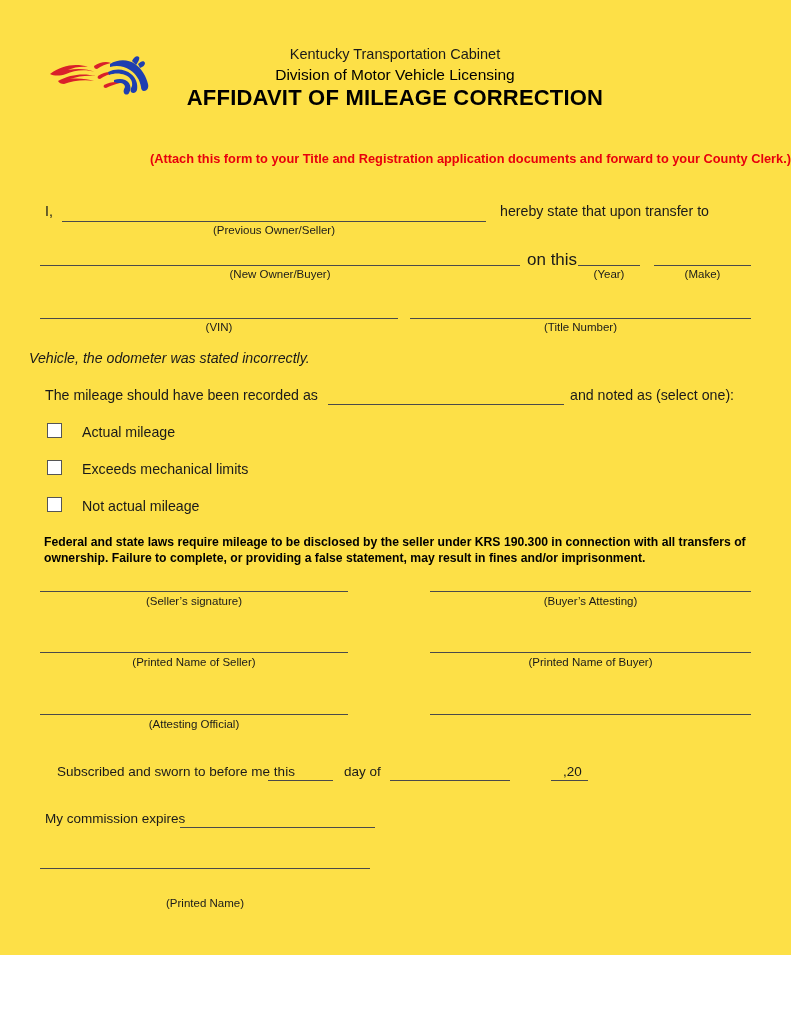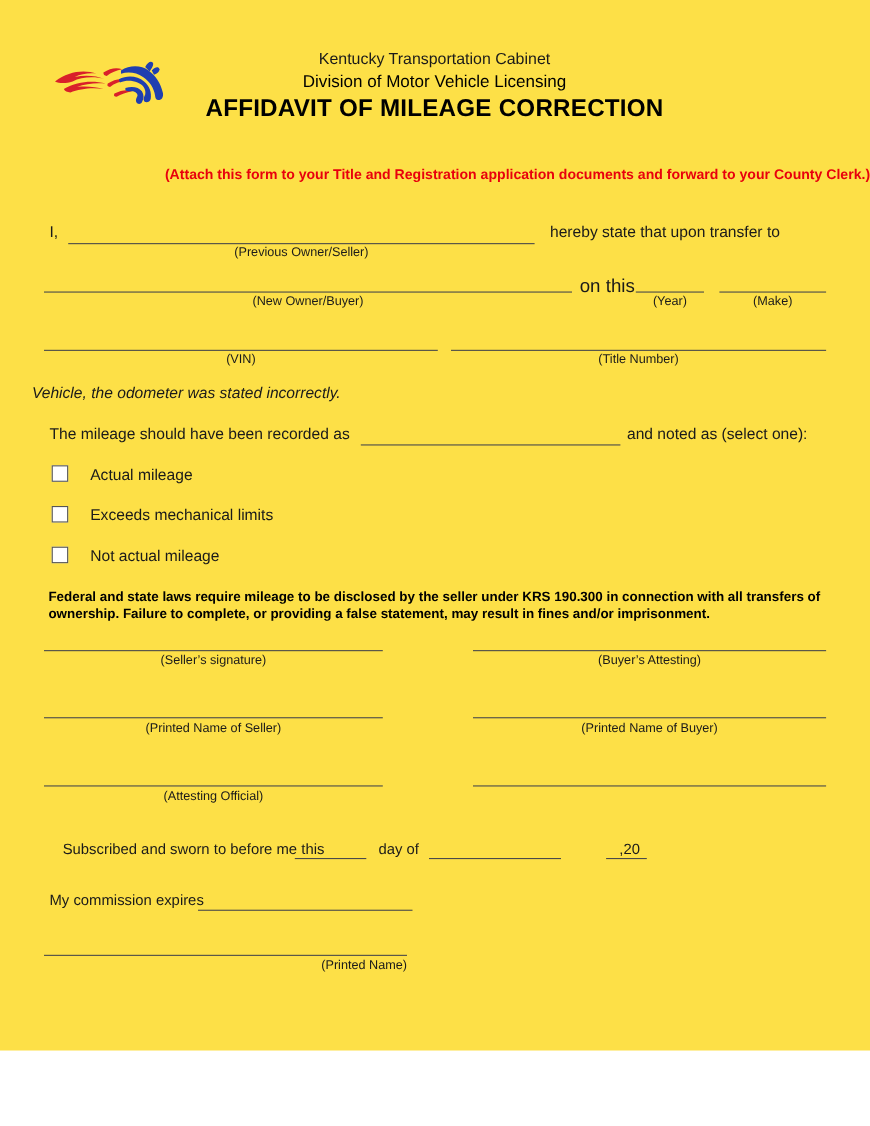--- a/index.html
+++ b/index.html
@@ -96,21 +96,22 @@
     border-bottom: 1.2px solid #4a4a4a;
   }
   .caption {
     position: absolute;
     font-size: 11.5px;
     color: #1a1a1a;
     text-align: center;
     white-space: nowrap;
   }
   .caption.left {
-    text-align: right;
+    text-align: center;
+    margin-top: 25px;
   }
   .body-text {
     position: absolute;
     font-size: 14.2px;
     color: #1a1a1a;
     white-space: nowrap;
   }
   .bold-note {
     position: absolute;
     font-size: 12.2px;

